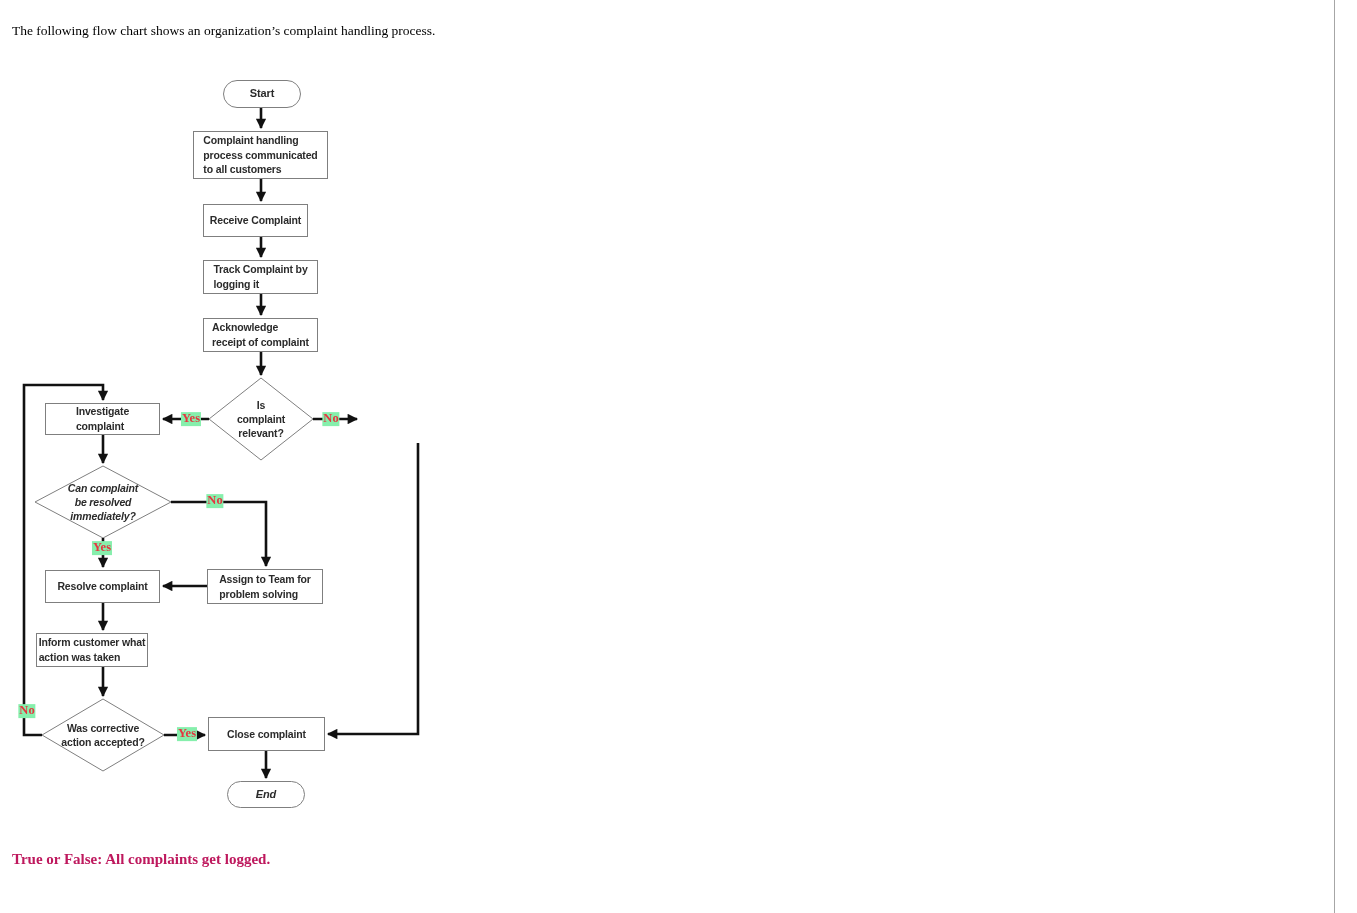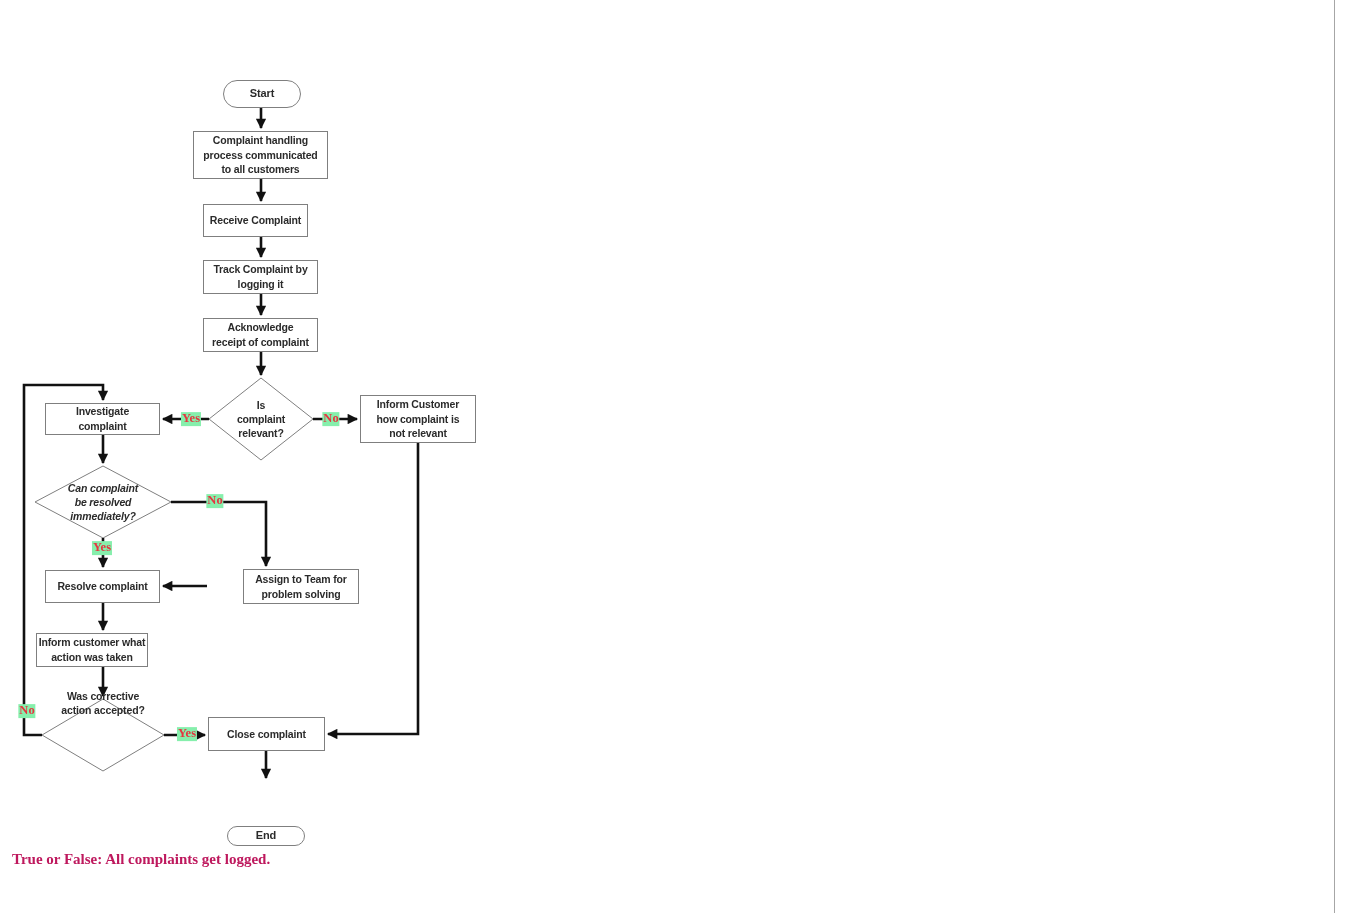--- a/index.html
+++ b/index.html
@@ -5,37 +5,38 @@
   html,body{margin:0;padding:0;background:#fff;}
   .page{position:relative;width:1357px;height:913px;background:#ffffff;overflow:hidden;
         font-family:"Liberation Sans",sans-serif;}
   .intro{position:absolute;left:12px;top:23px;margin:0;
          font:13.5px "Liberation Serif",serif;color:#000;}
   .question{position:absolute;left:12px;top:851px;margin:0;
             font:bold 15px "Liberation Serif",serif;color:#be185d;}
   .canvas{position:absolute;left:0;top:0;width:1357px;height:913px;}
   .canvas svg{position:absolute;left:0;top:0;}
   .node{position:absolute;box-sizing:border-box;background:#fff;border:1px solid #7f7f7f;
-        display:flex;align-items:center;justify-content:center;text-align:center;
+        display:flex;align-items:center;justify-content:center;text-align:left;
         font:bold 10.5px/1.4 "Liberation Sans",sans-serif;color:#2b2b2b;
         white-space:pre-line;letter-spacing:-0.15px;}
   .terminator{border-radius:14px;font-size:11px;}
   .dlabel{position:absolute;display:flex;align-items:center;justify-content:center;
           text-align:center;font:bold 10.5px/1.35 "Liberation Sans",sans-serif;color:#2b2b2b;
           white-space:pre-line;letter-spacing:-0.15px;}
   .elabel{position:absolute;transform:translate(-50%,-50%);
           font:bold 12.5px/1.1 "Liberation Serif",serif;color:#e53540;
           background:#86efac;padding:0 1px;}
   .frame-border{position:absolute;left:1334px;top:0;width:1px;height:913px;background:#a6a6a6;}
 </style>
 </head>
 <body>
 
 <div class="page">
 
+  <p class="intro">The following flow chart shows an organization’s complaint handling process.</p>
 
   <div class="canvas">
 
     <svg width="1357" height="913" viewBox="0 0 1357 913">
       <defs>
         <marker id="arr" viewBox="0 0 10 10" refX="9" refY="5" markerWidth="4.6" markerHeight="4" orient="auto">
           <path d="M0,0 L10,5 L0,10 Z" fill="#111111"></path>
         </marker>
       </defs>
 
@@ -80,42 +81,39 @@
     <div class="node" style="left:203px;top:318px;width:115px;height:34px;">Acknowledge
 receipt of complaint</div>
 
     <div class="dlabel" style="left:211px;top:390px;width:100px;height:58px;text-align:center;">Is
 complaint
 relevant?</div>
 
     <div class="node" style="left:45px;top:403px;width:115px;height:32px;">Investigate
 complaint</div>
 
-    <div class="node" style="left:360px;top:395px;width:116px;height:48px;">Inform Customer
-how complaint is
-not relevant</div>
 
     <div class="dlabel" style="left:43px;top:473px;width:120px;height:58px;font-style:italic;">Can complaint
 be resolved
 immediately?</div>
 
     <div class="node" style="left:45px;top:570px;width:115px;height:33px;">Resolve complaint</div>
 
-    <div class="node" style="left:207px;top:569px;width:116px;height:35px;margin-left:36px;">Assign to Team for
+    <div class="node" style="left:207px;top:569px;width:116px;height:35px;">Assign to Team for
 problem solving</div>
 
     <div class="node" style="left:36px;top:633px;width:112px;height:34px;">Inform customer what
 action was taken</div>
 
-    <div class="dlabel" style="left:33px;top:680px;width:140px;height:46px;">Was corrective
+    <div class="dlabel" style="left:33px;top:712px;width:140px;height:46px;">Was corrective
 action accepted?</div>
 
     <div class="node" style="left:208px;top:717px;width:117px;height:34px;">Close complaint</div>
 
-    <div class="node terminator" style="left:227px;top:826px;width:78px;height:20px;">End</div>
+    <div class="node terminator" style="left:227px;top:781px;width:78px;height:27px;font-style:italic;">End</div>
 
     <span class="elabel" style="left:191px;top:419px;">Yes</span>
     <span class="elabel" style="left:331px;top:419px;">No</span>
     <span class="elabel" style="left:215px;top:501px;">No</span>
     <span class="elabel" style="left:102px;top:548px;">Yes</span>
     <span class="elabel" style="left:187px;top:734px;">Yes</span>
     <span class="elabel" style="left:27px;top:711px;">No</span>
 
   </div>
 

